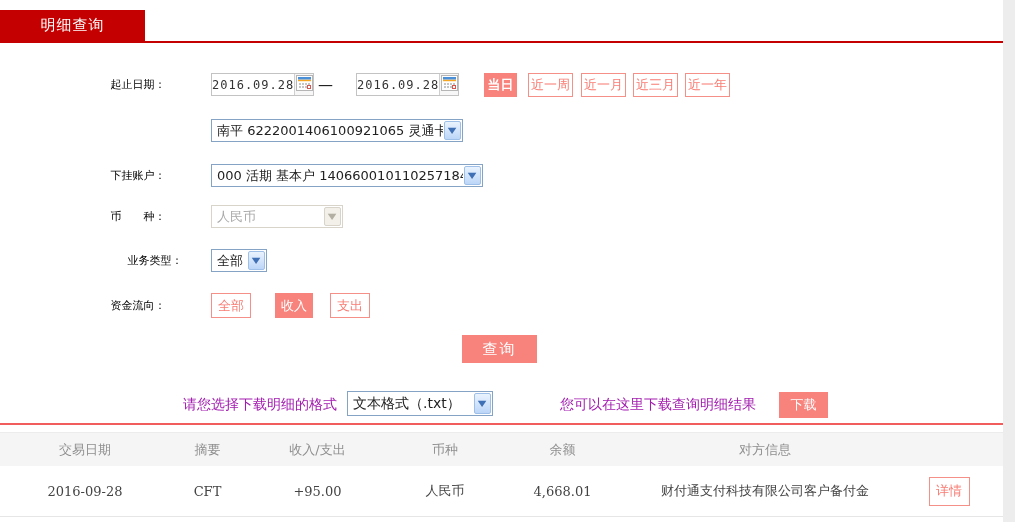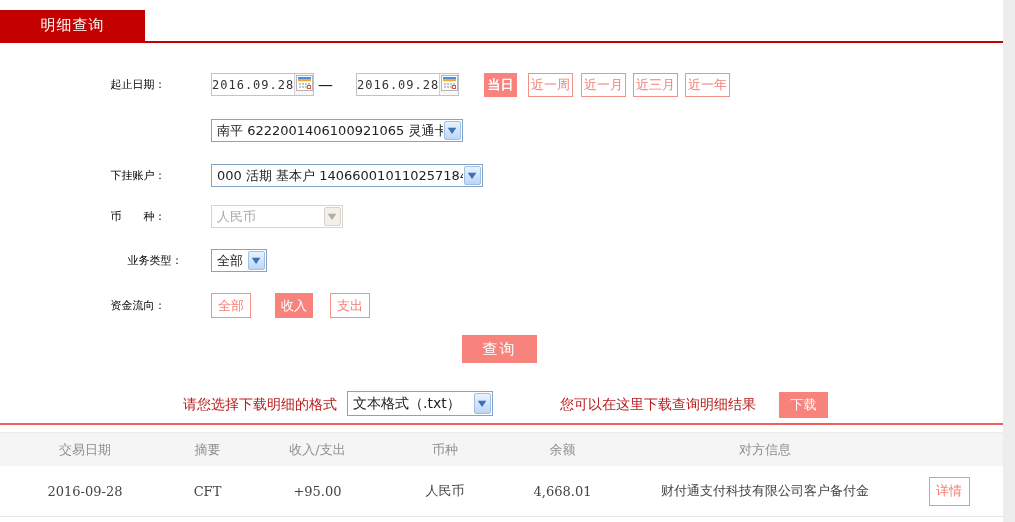--- a/index.html
+++ b/index.html
@@ -34,21 +34,21 @@
   .xp-select.disabled .xp-arrow { background:#f2f0e8; border-color:#d8d4ca; }
   .xp-select.disabled .chev { color:#b3afa3; }
 
   
   .btn { position:absolute; display:flex; align-items:center; justify-content:center; font-size:13px; }
   .btn.solid { background:#f8837c; color:#fff; border:none; }
   .btn.outline { background:#fff; border:1px solid #f59088; color:#f87c73; }
 
   .query-btn { font-size:15px; letter-spacing:2px; }
 
-  .dl-label { position:absolute; font-size:14px; color:#b91c1c; }
+  .dl-label { position:absolute; font-size:14px; color:#a21caf; }
 
   .pink-line { position:absolute; left:0; top:423px; width:1003px; height:2px; background:#f15d5d; }
 
   
   .thead { position:absolute; left:0; top:432px; width:1003px; height:34px; background:#f5f5f5;
            border-top:1px solid #ececec; display:flex; align-items:center; }
   .trow  { position:absolute; left:0; top:466px; width:1003px; height:51px; background:#fff;
            border-bottom:1px solid #e6e6e6; display:flex; align-items:center; }
   .c1{width:170px} .c2{width:75px} .c3{width:145px} .c4{width:110px} .c5{width:125px} .c6{width:280px} .c7{width:98px}
   .cell { text-align:center; font-size:13px; }

